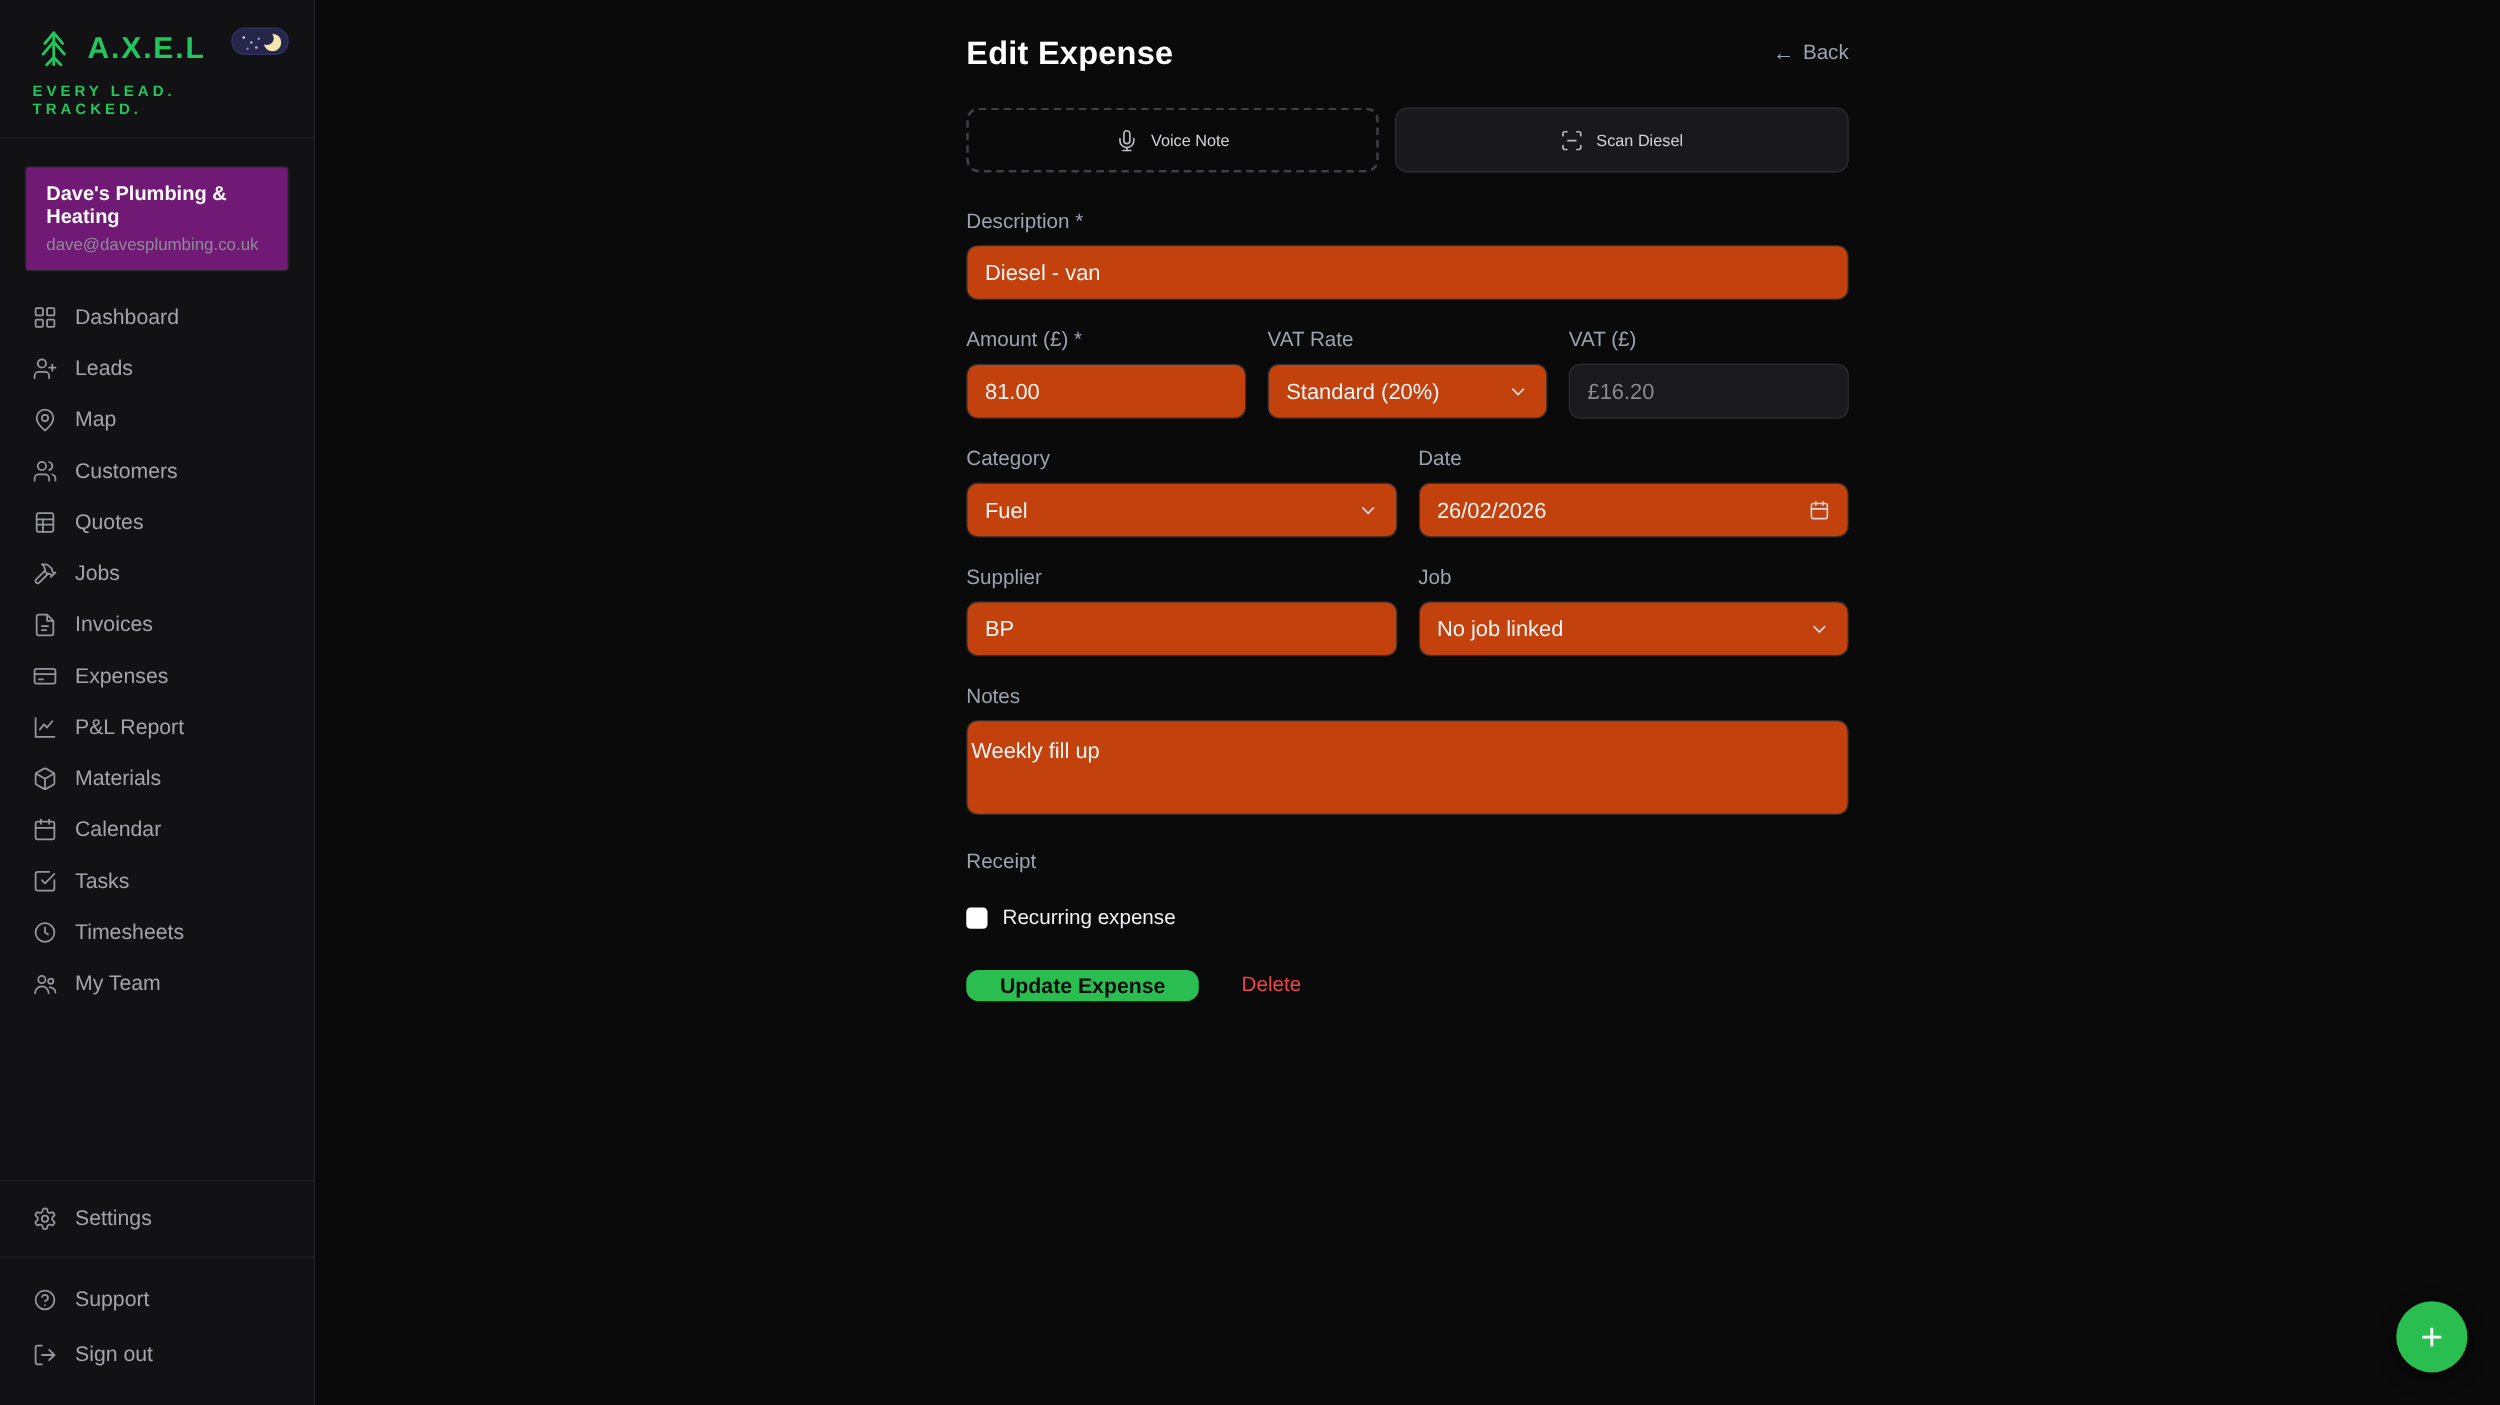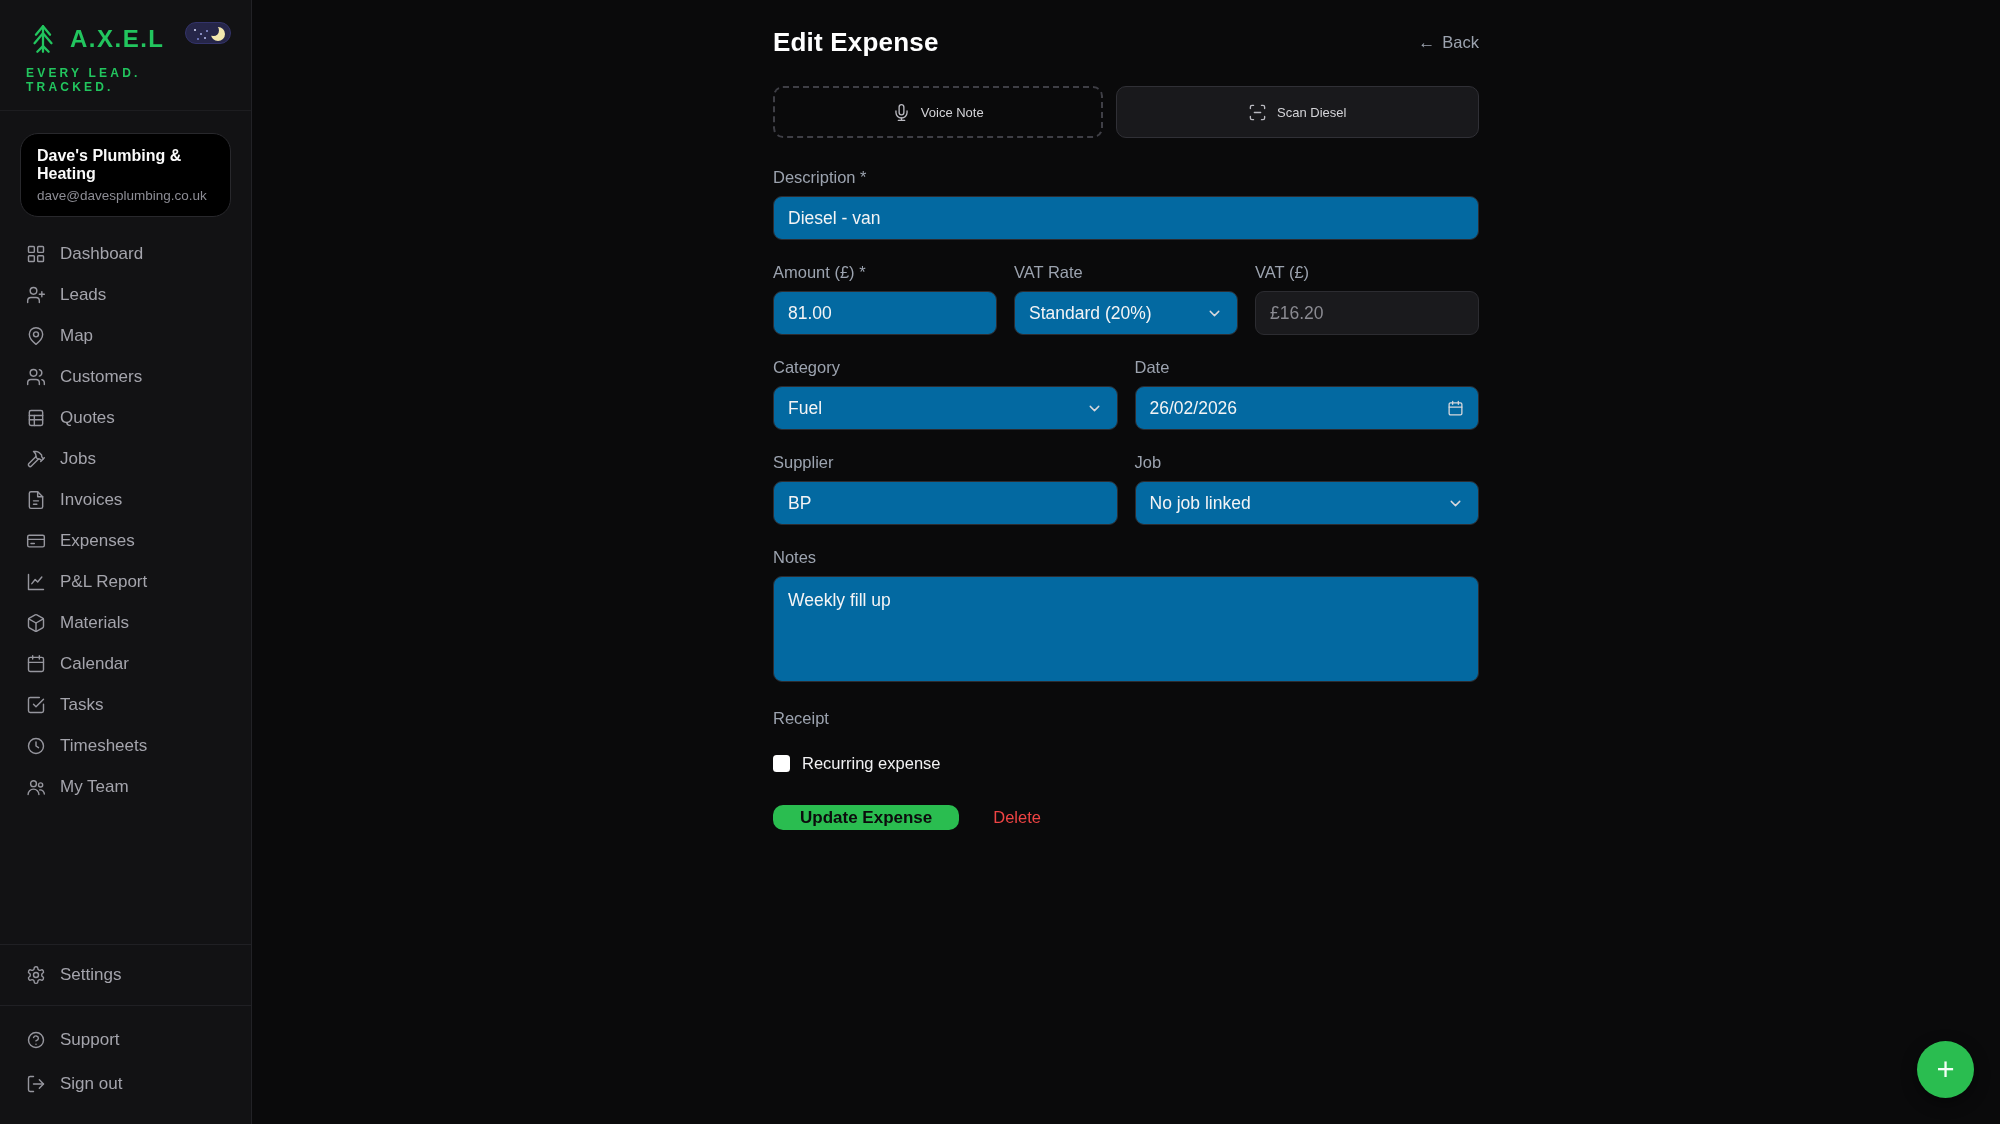--- a/index.html
+++ b/index.html
@@ -28,21 +28,21 @@
     width:46px; height:22px; border-radius:11px;
     background:#262649; border:1px solid #33336a; cursor:pointer;
   }
   .stars { position:absolute; left:8px; top:6px; width:2px; height:2px; border-radius:50%; background:#dfe3ff;
     box-shadow: 6px 4px 0 0 #aab1ea, 12px 1px 0 0 #8f97dd, 3px 9px 0 0 #7d86d2, 10px 8px 0 0 #b9bff0; }
   .moon { position:absolute; right:5px; top:3.5px; width:14px; height:14px; border-radius:50%; background:#f2e7ae; }
   .moon::after { content:''; position:absolute; left:-3px; top:-2px; width:11px; height:11px; border-radius:50%; background:#262649; }
 
   .user-card {
     margin:22px 20px 16px 20px; padding:13px 16px;
-    background:#000000; border:1px solid #28282c; border-radius:18px; cursor:pointer;
+    background:#701a75; border:1px solid #28282c; border-radius:3px; cursor:pointer;
   }
   .user-name { color:#fafafa; font-size:16px; font-weight:700; margin-bottom:5px; }
   .user-email { color:#8d8d95; font-size:13.5px; }
 
   .nav { display:flex; flex-direction:column; }
   .nav-item {
     display:flex; align-items:center; gap:14px;
     padding:10.5px 26px; color:#a4a4ac; font-size:17px; cursor:pointer;
   }
   .nav-icon { width:20px; height:20px; display:flex; align-items:center; justify-content:center; color:#96969e; }
@@ -70,35 +70,35 @@
     display:flex; align-items:center; justify-content:center; gap:10px;
     cursor:pointer; font-family:inherit;
   }
   .voice-btn { background:transparent; border:2px dashed #3f3f46; }
   .scan-btn { background:#19191c; border:1px solid #303036; }
   .action-btn svg { width:19px; height:19px; color:#b9b9c0; }
 
   .field { margin-bottom:23px; }
   .field-label { display:block; color:#9ca3af; font-size:16.5px; margin-bottom:9px; }
   .input {
-    width:100%; height:44px; background:#0369a1;
+    width:100%; height:44px; background:#c2410c;
     border:1px solid #2c2c31; border-radius:9px;
     color:#f4f4f5; font-size:17.5px; padding:0 14px;
     font-family:inherit; outline:none;
   }
   .input.muted { background:#1a1a1d; color:#8a8a91; }
   .select-box, .date-box {
     display:flex; align-items:center; justify-content:space-between; cursor:pointer;
   }
   .select-box svg, .date-box svg { width:17px; height:17px; color:#d8d8dc; flex:none; }
 
   .row3 { display:grid; grid-template-columns:1fr 1fr 1fr; gap:17px; }
   .row2 { display:grid; grid-template-columns:1fr 1fr; gap:17px; }
 
-  textarea.input { height:106px; padding:11px 14px; resize:none; line-height:1.4; }
+  textarea.input { height:76px; padding:11px 3px; resize:none; line-height:1.4; }
 
   .dropzone {
     border:2px dashed #3b3b42; border-radius:10px; height:128px;
     display:flex; flex-direction:column; align-items:center; justify-content:center;
     gap:6px; cursor:pointer;
   }
   .dropzone svg { width:26px; height:26px; color:#9a9aa1; margin-bottom:4px; }
   .drop-main { color:#b4b4ba; font-size:16.5px; }
   .drop-sub { color:#77777e; font-size:13.5px; }
 

